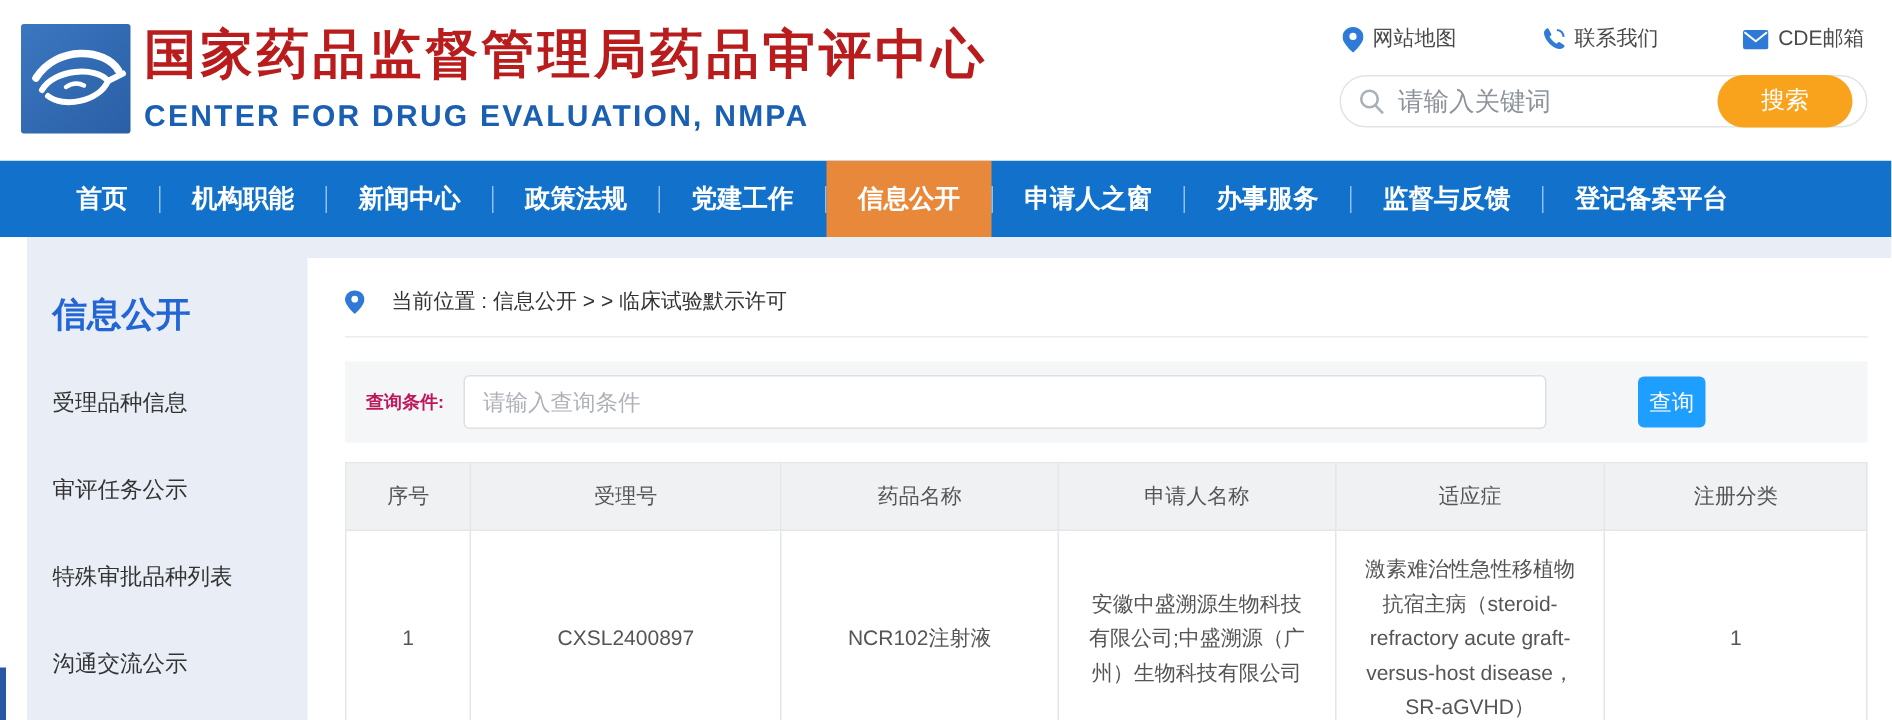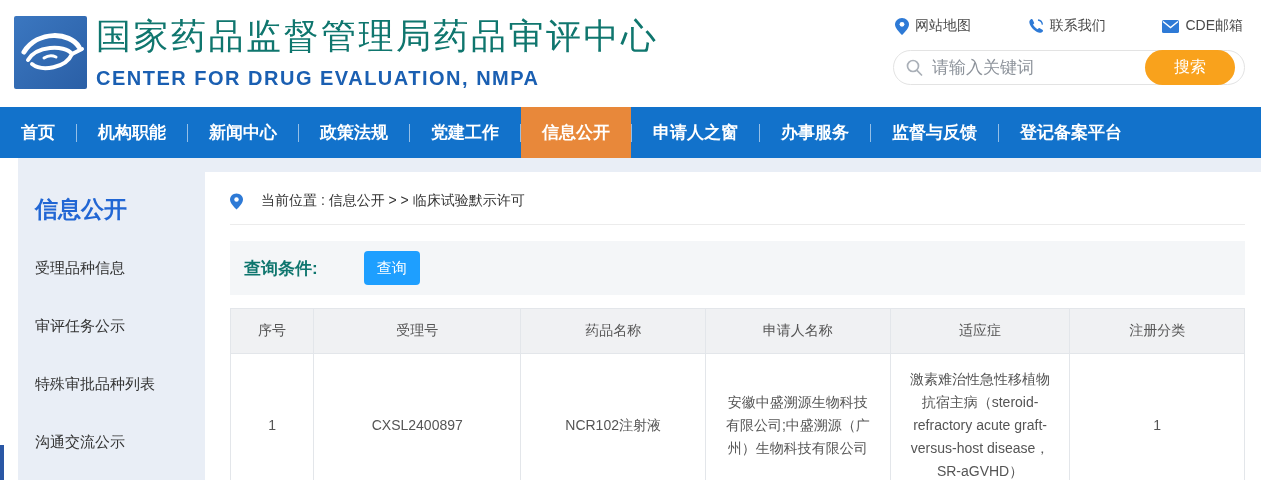--- a/index.html
+++ b/index.html
@@ -5,60 +5,60 @@
   * { margin:0; padding:0; box-sizing:border-box; }
   html,body { width:1261px; height:480px; overflow:hidden; background:#fff;
     font-family:"Liberation Sans","DejaVu Sans",sans-serif; }
   .page { position:relative; width:1261px; height:480px; }
 
   
   .header { position:relative; height:107px; background:#fff; }
   .logo { position:absolute; left:14px; top:16px; width:73px; height:73px;
     background:linear-gradient(135deg,#3b77c0,#2a5fa6); border-radius:2px; }
   .titles { position:absolute; left:96px; top:13px; }
-  .title-cn { font-size:35px; font-weight:400; color:#0f766e; letter-spacing:2.5px; white-space:nowrap; }
+  .title-cn { font-size:35px; font-weight:700; color:#b91c1c; letter-spacing:2.5px; white-space:nowrap; }
   .title-en { margin-top:7px; font-size:20px; font-weight:bold; color:#1a5fb2; letter-spacing:1.5px; white-space:nowrap; }
   .header-right { position:absolute; right:16px; top:17px; width:352px; }
   .quick-links { display:flex; justify-content:space-between; align-items:flex-end; padding:0 2px; }
   .qlink { display:flex; align-items:center; gap:6px; font-size:14px; color:#4a4a4a; cursor:pointer; }
   .qlink svg { display:block; }
   .searchbar { position:relative; margin-top:15px; width:352px; height:35px; }
   .search-input { width:100%; height:35px; border:1px solid #e3e3e3; border-radius:18px;
     padding:0 100px 0 38px; font-size:17px; color:#333; outline:none; background:#fff; }
   .search-input::placeholder { color:#8d939b; }
   .mag-icon { position:absolute; left:13px; top:9px; }
   .search-btn { position:absolute; right:10px; top:0; width:90px; height:35px; border:none;
     border-radius:18px; background:#f9a21c; color:#fff; font-size:16px; cursor:pointer; }
 
   
-  .nav { display:flex; align-items:center; height:51px; background:#1272cb; }
+  .nav { display:flex; align-items:center; height:51px; background:#1272cb; padding-left:30px; }
   .nav-item { height:51px; line-height:51px; padding:0 21px; color:#fff; font-size:17px;
     font-weight:bold; cursor:pointer; white-space:nowrap; }
   .nav-item.active { background:#e8883a; }
   .nav-sep { width:1px; height:18px; background:rgba(255,255,255,.55); }
 
   
   .band { height:14px; background:#e9eef6; margin-left:18px; }
 
   
   .main { display:flex; align-items:stretch; min-height:309px; padding-left:18px; }
   .sidebar { width:187px; background:#e9eef6; padding:22px 0 0 17px; }
   .sidebar-title { font-size:23px; font-weight:bold; color:#2166d4; margin-bottom:34px; }
   .sidebar-item { font-size:15px; color:#333; margin-bottom:39px; cursor:pointer; }
 
   .content { flex:1; padding:0 16px 0 25px; }
   .breadcrumb { display:flex; align-items:center; gap:18px; padding:20px 0 14px 0;
     border-bottom:1px solid #ececec; font-size:14px; color:#333; }
   .query-panel { margin-top:16px; height:54px; background:#f4f6f8; display:flex;
     align-items:center; padding:0 14px; }
-  .query-label { font-size:17px; font-weight:bold; color:#0f766e; white-space:nowrap; }
+  .query-label { font-size:12px; font-weight:bold; color:#be185d; white-space:nowrap; }
   .query-input { width:722px; height:36px; margin-left:13px; border:1px solid #dcdfe3;
     border-radius:4px; background:#fff; padding:0 12px; font-size:15px; color:#333; outline:none; }
   .query-input::placeholder { color:#aeb2b8; }
-  .query-btn { margin-left:46px; width:56px; height:34px; border:none; border-radius:4px;
+  .query-btn { margin-left:61px; width:45px; height:34px; border:none; border-radius:4px;
     background:#1e9fff; color:#fff; font-size:15px; cursor:pointer; }
 
   table.results { margin-top:13px; width:100%; border-collapse:collapse; table-layout:fixed; }
   table.results th { height:45px; background:#f0f1f3; border:1px solid #e3e6ea;
     font-size:14px; font-weight:normal; color:#555; }
   table.results td { border:1px solid #e3e6ea; background:#fff; text-align:center;
     vertical-align:middle; font-size:14px; color:#555; line-height:23px; padding:14px 16px; height:142px; }
   .col-no{width:8.2%} .col-acc{width:20.4%} .col-drug{width:18.2%}
   .col-app{width:18.2%} .col-ind{width:17.7%} .col-reg{width:17.2%}
 
@@ -158,20 +158,21 @@
       <div class="breadcrumb">
         <svg width="13" height="17" viewBox="0 0 14 17">
           <path d="M7 0 C3 0 0 3 0 6.6 C0 11 7 17 7 17 S14 11 14 6.6 C14 3 11 0 7 0 Z" fill="#2e7ad6"></path>
           <circle cx="7" cy="6.3" r="2.4" fill="#fff"></circle>
         </svg>
         <span>当前位置 : 信息公开 &gt; &gt; 临床试验默示许可</span>
       </div>
 
       <div class="query-panel">
         <span class="query-label">查询条件:</span>
+        <input class="query-input" type="text" placeholder="请输入查询条件" style="">
         <button class="query-btn">查询</button>
       </div>
 
       <table class="results">
         <thead>
           <tr>
             <th class="col-no">序号</th>
             <th class="col-acc">受理号</th>
             <th class="col-drug">药品名称</th>
             <th class="col-app">申请人名称</th>

